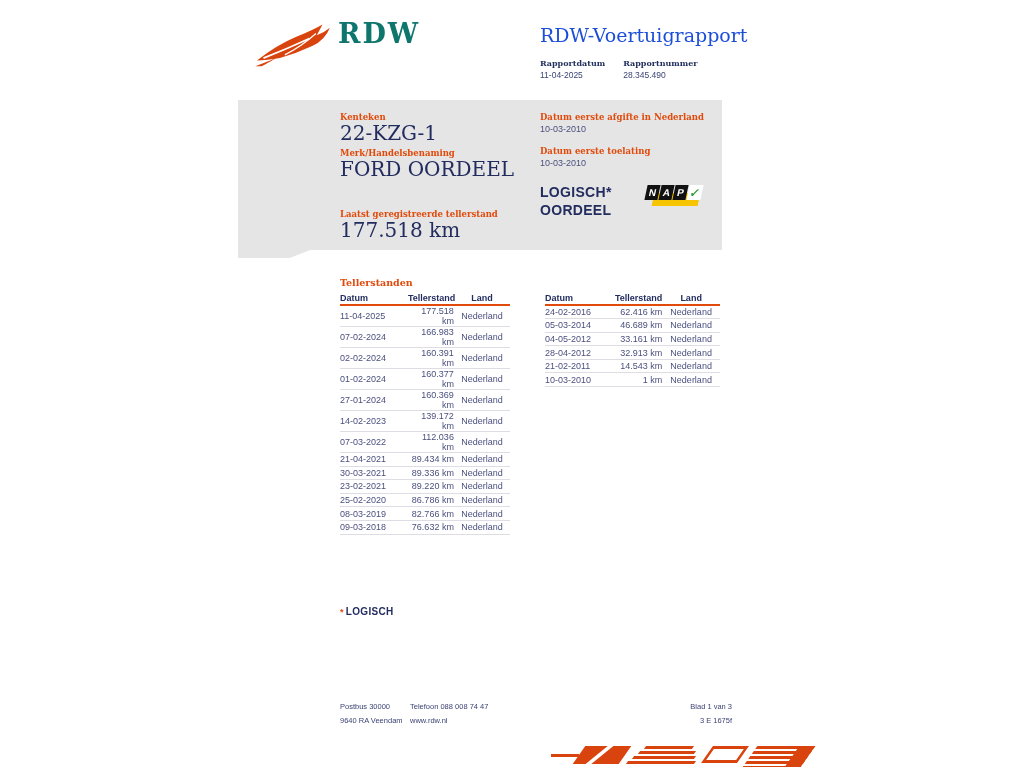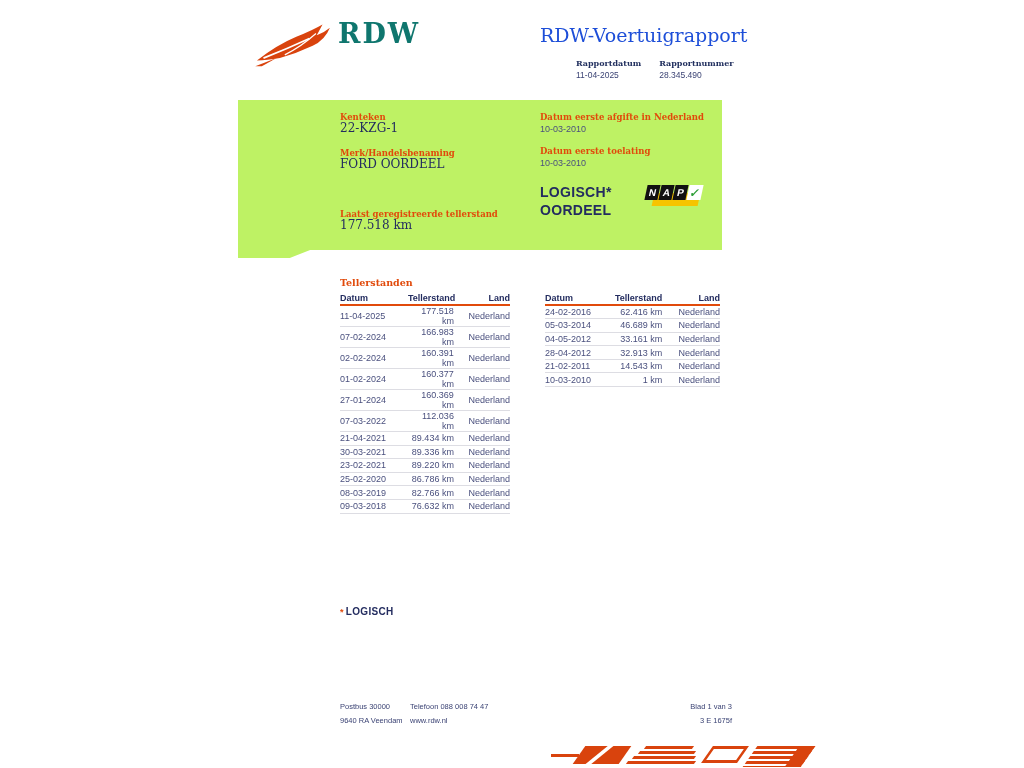--- a/index.html
+++ b/index.html
@@ -19,40 +19,40 @@
   .logo-text {
     position: absolute; left: 338px; top: 18px;
     font-size: 27px; font-weight: 700; letter-spacing: 2px;
     color: #0f766e;
   }
   .report-title {
     position: absolute; left: 540px; top: 24px;
     font-size: 19px; font-weight: 400;
     color: #1d4ed8;
   }
-  .report-meta { position: absolute; left: 540px; top: 57px; display: flex; gap: 18px; margin-left: 36px; }
+  .report-meta { position: absolute; left: 540px; top: 57px; display: flex; gap: 18px; }
   .meta-col { display: flex; flex-direction: column; }
   .meta-label { font-size: 8px; font-weight: 700; color: #22305f; line-height: 12px;
                 font-family: "DejaVu Serif", "Liberation Serif", serif; }
   .meta-value { font-size: 8.5px; color: #3c4475; line-height: 12px; }
 
   
   .vehicle-box {
     position: absolute; left: 238px; top: 100px; width: 484px; height: 158px;
-    background: #bef264;
+    background: #e5e5e5;
     clip-path: polygon(0% 0%, 100% 0%, 100% 94.9%, 14.9% 94.9%, 10.7% 100%, 0% 100%);
   }
   .field-label {
     position: absolute;
     font-size: 8.5px; font-weight: 700; color: #e14a0b;
     font-family: "DejaVu Serif", "Liberation Serif", serif;
   }
   .field-value-lg {
     position: absolute;
-    font-size: 12px; color: #232c5f;
+    font-size: 20px; color: #232c5f;
     font-family: "DejaVu Serif", "Liberation Serif", serif;
   }
   .field-value-sm { position: absolute; font-size: 9px; color: #4a507e; }
   .oordeel {
     position: absolute; left: 302px; top: 84px;
     font-size: 14px; font-weight: 800; color: #232c5f;
     letter-spacing: 0.3px; line-height: 17.5px;
   }
 
   
@@ -88,21 +88,21 @@
     border-bottom: 2px solid #e14a0b;
     height: 14px; padding: 0; vertical-align: middle;
   }
   .ts-table td {
     font-size: 9px; color: #4a507e;
     border-bottom: 1px solid #dddde3;
     height: 13.6px; padding: 0; vertical-align: middle;
   }
   .ts-table th:nth-child(1), .ts-table td:nth-child(1) { width: 40%; text-align: left; margin-left: 46px; }
   .ts-table th:nth-child(2), .ts-table td:nth-child(2) { width: 27%; text-align: right; }
-  .ts-table th:nth-child(3), .ts-table td:nth-child(3) { width: 33%; text-align: right; }
+  .ts-table th:nth-child(3), .ts-table td:nth-child(3) { width: 33%; text-align: center; }
 
   
   .explain-heading {
     position: absolute; left: 340px; top: 606px;
     font-size: 10px; font-weight: 800; color: #232c5f; letter-spacing: 0.3px;
   }
   .explain-heading .star { color: #e14a0b; font-size: 9px; margin-right: 2px; }
   .explain-text {
     position: absolute; left: 340px; top: 621px; width: 392px;
     font-size: 8px; line-height: 15px; color: #e8561a;
@@ -223,20 +223,25 @@
           <td>01-02-2024</td>
           <td>160.377 km</td>
           <td>Nederland</td>
         </tr>
         <tr>
           <td>27-01-2024</td>
           <td>160.369 km</td>
           <td>Nederland</td>
         </tr>
         <tr>
+          <td>14-02-2023</td>
+          <td>139.172 km</td>
+          <td>Nederland</td>
+        </tr>
+        <tr>
           <td>07-03-2022</td>
           <td>112.036 km</td>
           <td>Nederland</td>
         </tr>
         <tr>
           <td>21-04-2021</td>
           <td>89.434 km</td>
           <td>Nederland</td>
         </tr>
         <tr>

